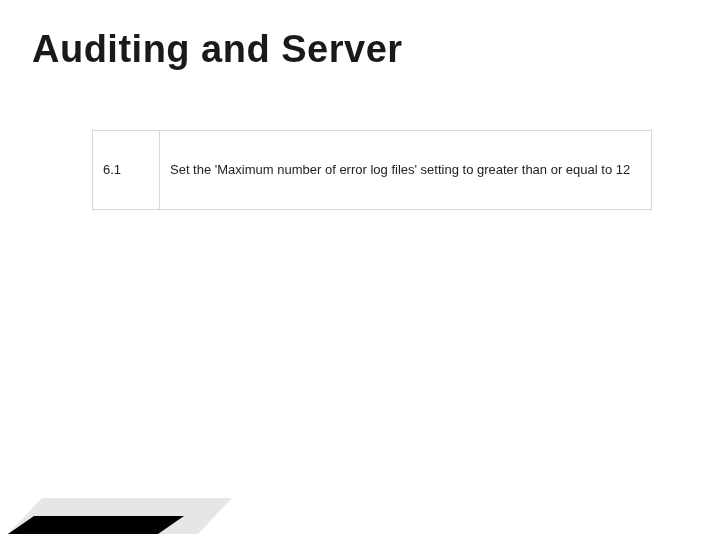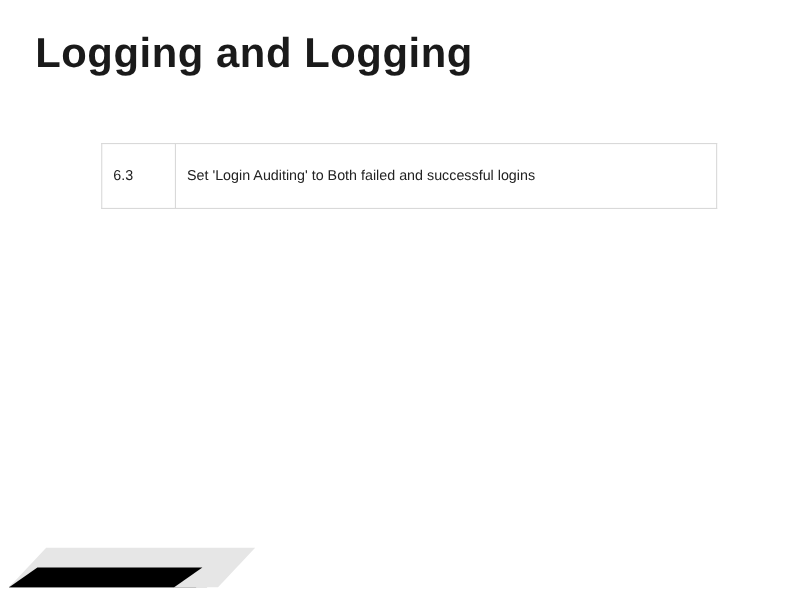--- a/index.html
+++ b/index.html
@@ -62,28 +62,28 @@
     width: 230px;
     height: 70px;
     pointer-events: none;
   }
 </style>
 </head>
 <body>
 
 <div class="slide">
 
-  <div class="title">Logging and Logging</div>
+  <div class="title">Auditing and Server</div>
 
   <div class="table-wrap">
     <table>
       <tbody>
-        <tr class="short">
-          <td class="num">6.3</td>
-          <td>Set 'Login Auditing' to Both failed and successful logins</td>
+        <tr class="tall">
+          <td class="num">6.1</td>
+          <td>Set the 'Maximum number of error log files' setting to greater than or equal to 12</td>
         </tr>
       </tbody>
     </table>
   </div>
 
   <svg class="deco" viewBox="0 0 230 70">
     <polygon points="0,70 170,70 200,46 30,46" fill="#222222"></polygon>
     <polygon points="0,70 180,70 212,40 32,40" fill="#888888" opacity="0.85"></polygon>
     <polygon points="0,70 190,70 224,34 34,34" fill="#e6e6e6"></polygon>
     <polygon points="0,70 150,70 176,52 26,52" fill="#000000"></polygon>

